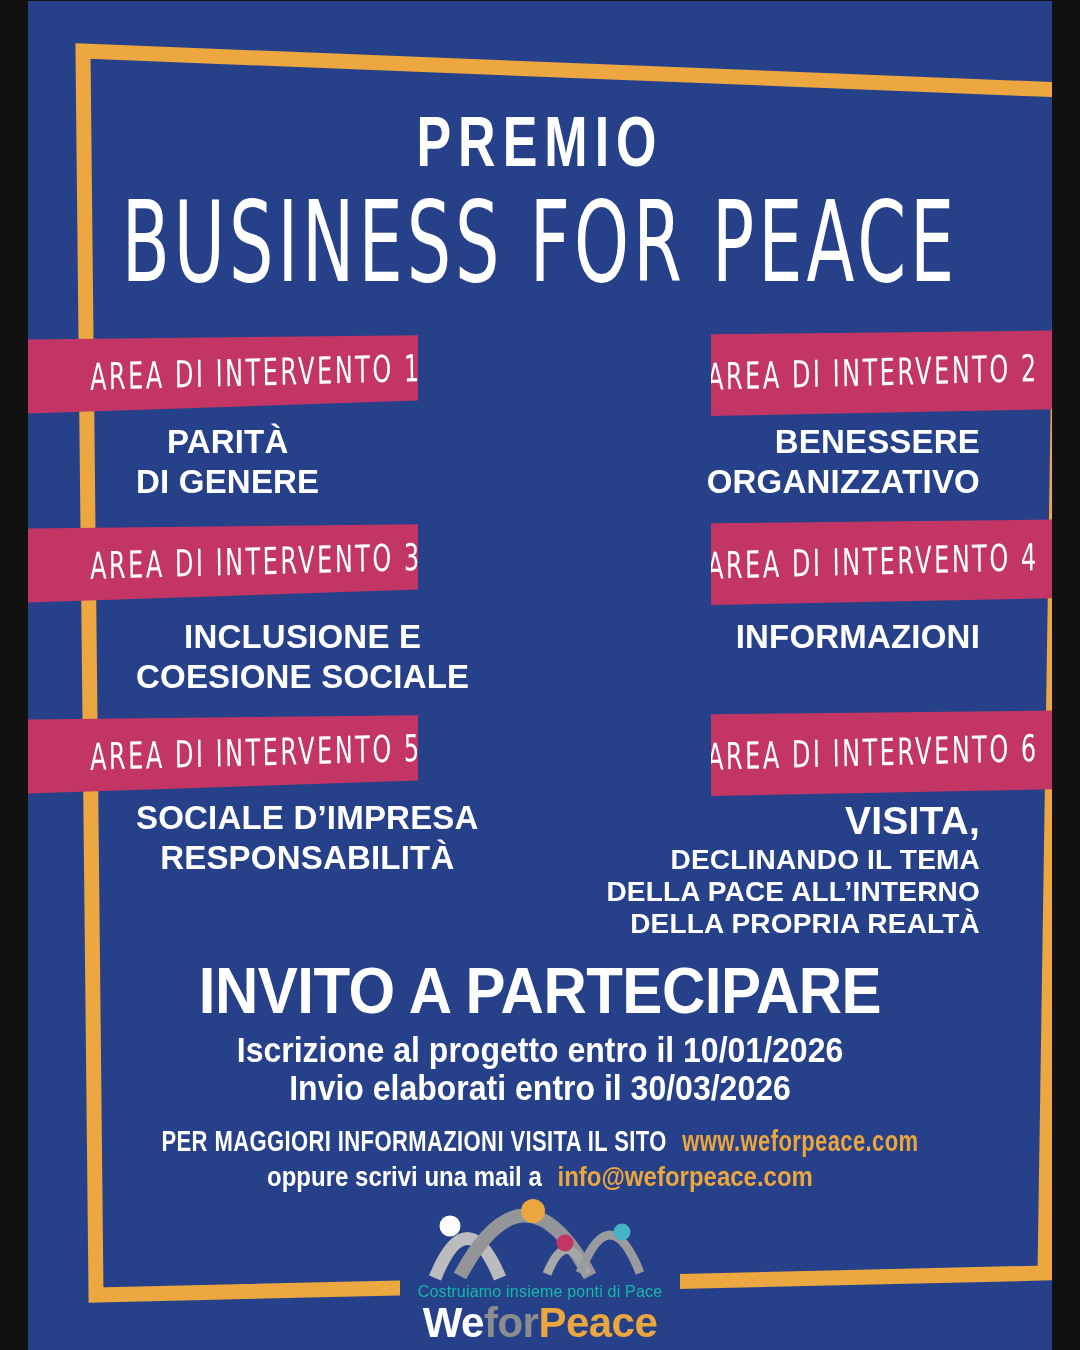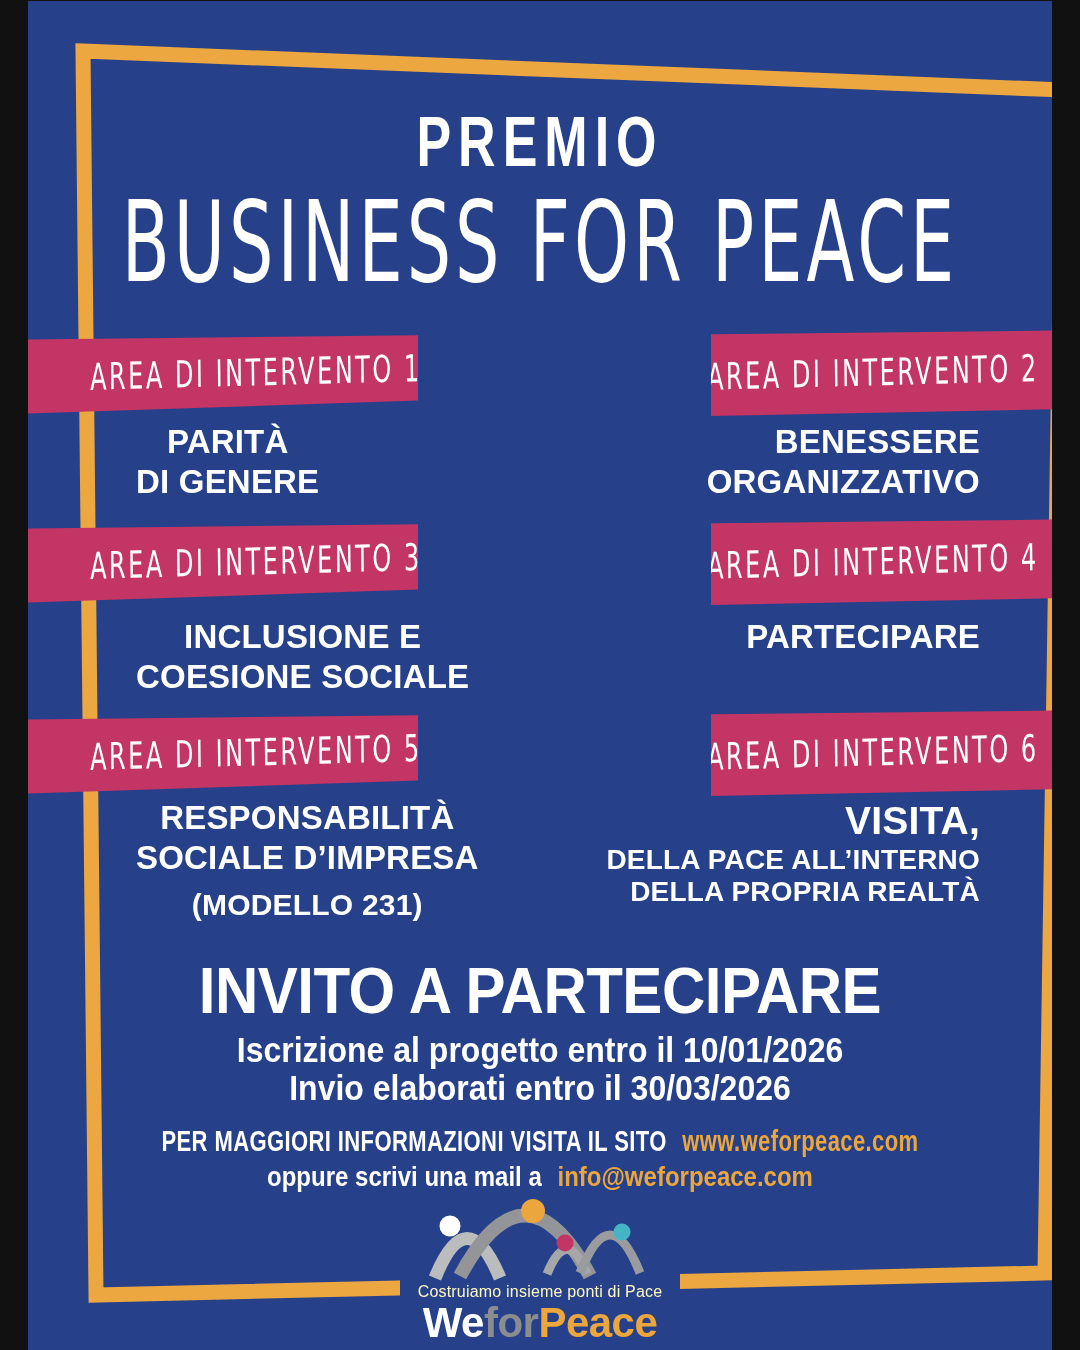--- a/index.html
+++ b/index.html
@@ -79,21 +79,21 @@
     transform:scaleY(1.12); transform-origin:50% 0; white-space:nowrap;
   }
   .link { color: var(--orange, #EBA63D); margin-left:9px; }
 
   
   .logo {
     position:absolute; top:1192px; left:calc(50% - 140px); width:280px; z-index:4;
     background: var(--blue, #264189); text-align:center; padding:4px 0 14px;
   }
   .logo svg { display:block; margin:0 auto; }
-  .logo-tagline { color:#fef9c3; font-size:16px; letter-spacing:0.2px; line-height:1.1; margin-top:1px; white-space:nowrap; }
+  .logo-tagline { color:#14b8a6; font-size:16px; letter-spacing:0.2px; line-height:1.1; margin-top:1px; white-space:nowrap; }
   .logo-wordmark { font-size:42px; font-weight:700; line-height:1.05; letter-spacing:-0.5px; white-space:nowrap; }
   .wm-we { color:#FFFFFF; }
   .wm-for { color:#8A8C90; }
   .wm-peace { color: var(--orange, #EBA63D); }
 </style>
 </head>
 <body>
 
 <div class="poster">
 
@@ -125,37 +125,37 @@
   </div>
   <div class="banner banner-right row2">
     <span class="banner-label">AREA DI INTERVENTO 4</span>
   </div>
 
   <div class="area-text col-left t2">
     <div>INCLUSIONE E</div>
     <div>COESIONE SOCIALE</div>
   </div>
   <div class="area-text col-right t2">
-    <div>PARTECIPARE</div>
+    <div>INFORMAZIONI</div>
   </div>
 
   <div class="banner banner-left row3">
     <span class="banner-label">AREA DI INTERVENTO 5</span>
   </div>
   <div class="banner banner-right row3">
     <span class="banner-label">AREA DI INTERVENTO 6</span>
   </div>
 
   <div class="area-text col-left t3">
+    <div>SOCIALE D’IMPRESA</div>
     <div>RESPONSABILITÀ</div>
-    <div>SOCIALE D’IMPRESA</div>
-    <div class="area-note">(MODELLO 231)</div>
   </div>
   <div class="area-text col-right t3">
     <span class="area-lead">VISITA,</span>
+    <div class="area-small">DECLINANDO IL TEMA</div>
     <div class="area-small">DELLA PACE ALL’INTERNO</div>
     <div class="area-small">DELLA PROPRIA REALTÀ</div>
   </div>
 
   <div class="invito">INVITO A PARTECIPARE</div>
   <div class="deadline deadline1">Iscrizione al progetto entro il 10/01/2026</div>
   <div class="deadline deadline2">Invio elaborati entro il 30/03/2026</div>
 
   <div class="info-line1">
     <span>PER MAGGIORI INFORMAZIONI VISITA IL SITO</span>

